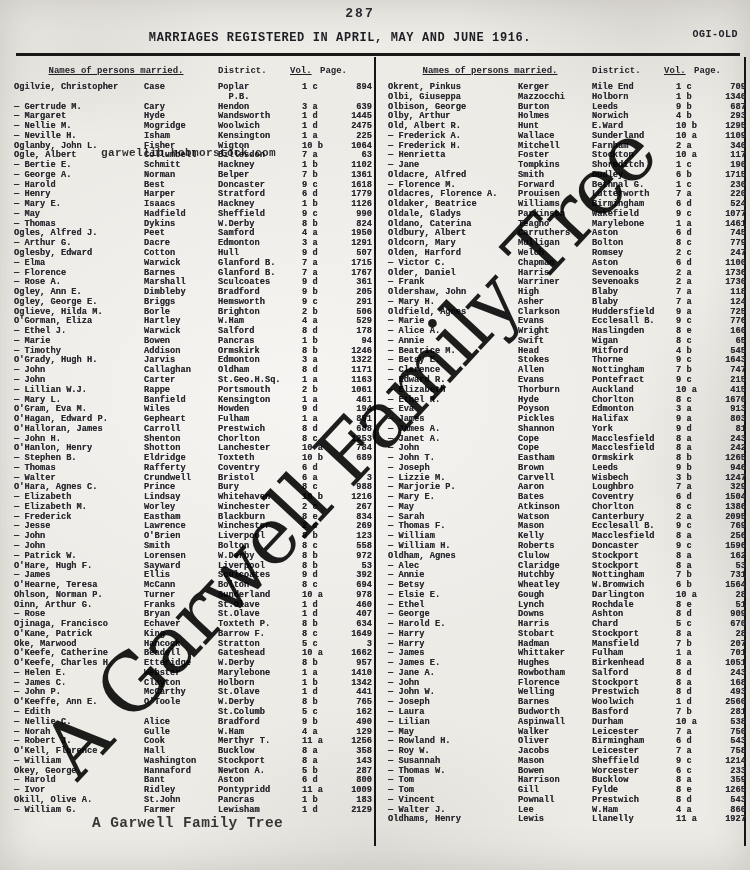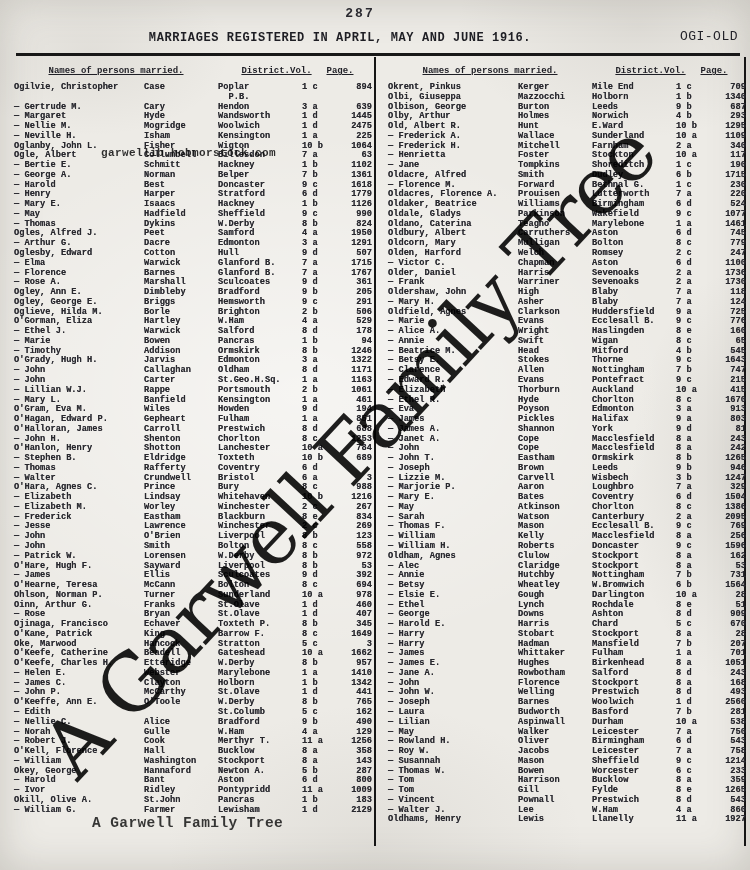--- a/index.html
+++ b/index.html
@@ -24,35 +24,35 @@
   .pageno{
     position:absolute;top:6px;left:0;width:720px;text-align:center;
     font-size:13px;font-weight:700;letter-spacing:2px;color:#2a2a30;
   }
   .title{
     position:absolute;top:31px;left:60px;width:560px;text-align:center;
     font-size:12px;font-weight:700;letter-spacing:.6px;color:#1e1e24;
   }
   .corner{
     position:absolute;top:29px;right:12px;
-    font-size:13px;font-weight:400;letter-spacing:.5px;color:#23232a;
+    font-size:10px;font-weight:700;letter-spacing:.5px;color:#23232a;
   }
   .toprule{position:absolute;top:53px;left:16px;width:724px;height:3px;background:#181818;}
   .vdivider{position:absolute;top:57px;left:374px;width:2px;height:789px;background:#151515;}
   .vborder-right{position:absolute;top:57px;left:744px;width:2px;height:789px;background:#151515;}
 
   .half{position:absolute;top:66px;width:358px;font-weight:700;}
   .half.left{left:14px;}
   .half.right{left:388px;}
 
   .thead{display:flex;font-size:9px;color:#1f1f26;margin-bottom:7px;}
   .h-names{width:204px;text-align:center;text-decoration:underline;}
-  .h-district{width:72px;text-decoration:underline;text-align:right;}
+  .h-district{width:72px;}
   .h-vol{width:30px;text-decoration:underline;}
-  .h-page{width:40px;text-align:center;text-decoration:underline;}
+  .h-page{width:40px;text-align:left;}
 
   .tbody{}
   .row{
     display:flex;height:9.78px;line-height:9.7px;font-size:8.7px;
     color:#28282e;white-space:pre;
     text-shadow:0 0 .5px rgba(45,45,55,.65);
   }
   .row.cont{display:block;padding-left:92px;text-align:center;}
   .c-name{width:130px;overflow:visible;}
   .c-spouse{width:74px;}
@@ -148,21 +148,21 @@
       <div class="row"><span class="c-name">— Jesse</span><span class="c-spouse">Lawrence</span><span class="c-district">Winchester</span><span class="c-vol">2 c</span><span class="c-page">269</span></div>
       <div class="row"><span class="c-name">— John</span><span class="c-spouse">O'Brien</span><span class="c-district">Liverpool</span><span class="c-vol">8 b</span><span class="c-page">123</span></div>
       <div class="row"><span class="c-name">— John</span><span class="c-spouse">Smith</span><span class="c-district">Bolton</span><span class="c-vol">8 c</span><span class="c-page">558</span></div>
       <div class="row"><span class="c-name">— Patrick W.</span><span class="c-spouse">Lorensen</span><span class="c-district">W.Derby</span><span class="c-vol">8 b</span><span class="c-page">972</span></div>
       <div class="row"><span class="c-name">O'Hare, Hugh F.</span><span class="c-spouse">Sayward</span><span class="c-district">Liverpool</span><span class="c-vol">8 b</span><span class="c-page">53</span></div>
       <div class="row"><span class="c-name">— James</span><span class="c-spouse">Ellis</span><span class="c-district">Sculcoates</span><span class="c-vol">9 d</span><span class="c-page">392</span></div>
       <div class="row"><span class="c-name">O'Hearne, Teresa</span><span class="c-spouse">McCann</span><span class="c-district">Bolton</span><span class="c-vol">8 c</span><span class="c-page">694</span></div>
       <div class="row"><span class="c-name">Ohlson, Norman P.</span><span class="c-spouse">Turner</span><span class="c-district">Sunderland</span><span class="c-vol">10 a</span><span class="c-page">978</span></div>
       <div class="row"><span class="c-name">Oinn, Arthur G.</span><span class="c-spouse">Franks</span><span class="c-district">St.Olave</span><span class="c-vol">1 d</span><span class="c-page">460</span></div>
       <div class="row"><span class="c-name">— Rose</span><span class="c-spouse">Bryan</span><span class="c-district">St.Olave</span><span class="c-vol">1 d</span><span class="c-page">407</span></div>
-      <div class="row"><span class="c-name">Ojinaga, Francisco</span><span class="c-spouse">Echaver</span><span class="c-district">Toxteth P.</span><span class="c-vol">8 b</span><span class="c-page">345</span></div>
+      <div class="row"><span class="c-name">Ojinaga, Francisco</span><span class="c-spouse">Echaver</span><span class="c-district">Toxteth P.</span><span class="c-vol">8 b</span><span class="c-page">634</span></div>
       <div class="row"><span class="c-name">O'Kane, Patrick</span><span class="c-spouse">King</span><span class="c-district">Barrow F.</span><span class="c-vol">8 c</span><span class="c-page">1649</span></div>
       <div class="row"><span class="c-name">Oke, Marwood</span><span class="c-spouse">Hancock</span><span class="c-district">Stratton</span><span class="c-vol">5 c</span><span class="c-page">3</span></div>
       <div class="row"><span class="c-name">O'Keefe, Catherine</span><span class="c-spouse">Beadell</span><span class="c-district">Gateshead</span><span class="c-vol">10 a</span><span class="c-page">1662</span></div>
       <div class="row"><span class="c-name">O'Keefe, Charles H.</span><span class="c-spouse">Etteridge</span><span class="c-district">W.Derby</span><span class="c-vol">8 b</span><span class="c-page">957</span></div>
       <div class="row"><span class="c-name">— Helen E.</span><span class="c-spouse">Webster</span><span class="c-district">Marylebone</span><span class="c-vol">1 a</span><span class="c-page">1410</span></div>
       <div class="row"><span class="c-name">— James C.</span><span class="c-spouse">Clayton</span><span class="c-district">Holborn</span><span class="c-vol">1 b</span><span class="c-page">1342</span></div>
       <div class="row"><span class="c-name">— John P.</span><span class="c-spouse">McCarthy</span><span class="c-district">St.Olave</span><span class="c-vol">1 d</span><span class="c-page">441</span></div>
       <div class="row"><span class="c-name">O'Keeffe, Ann E.</span><span class="c-spouse">O'Toole</span><span class="c-district">W.Derby</span><span class="c-vol">8 b</span><span class="c-page">765</span></div>
       <div class="row"><span class="c-name">— Edith</span><span class="c-spouse"></span><span class="c-district">St.Columb</span><span class="c-vol">5 c</span><span class="c-page">162</span></div>
       <div class="row"><span class="c-name">— Nellie C.</span><span class="c-spouse">Alice</span><span class="c-district">Bradford</span><span class="c-vol">9 b</span><span class="c-page">490</span></div>

